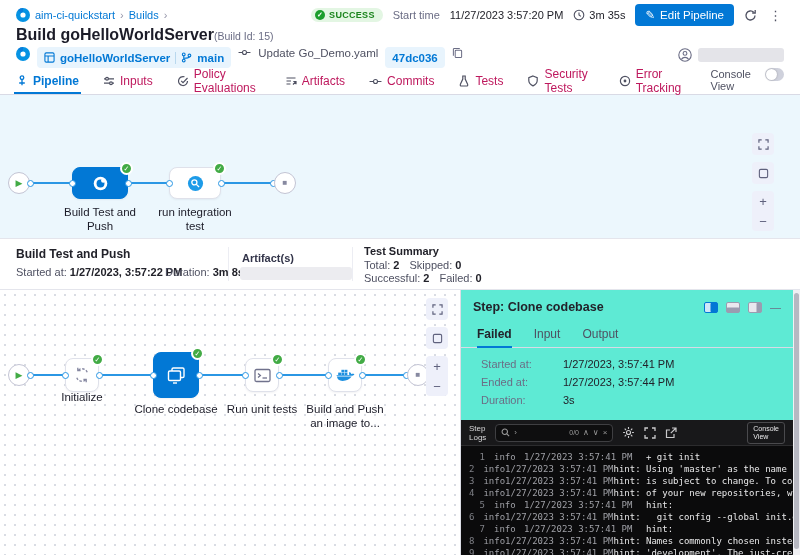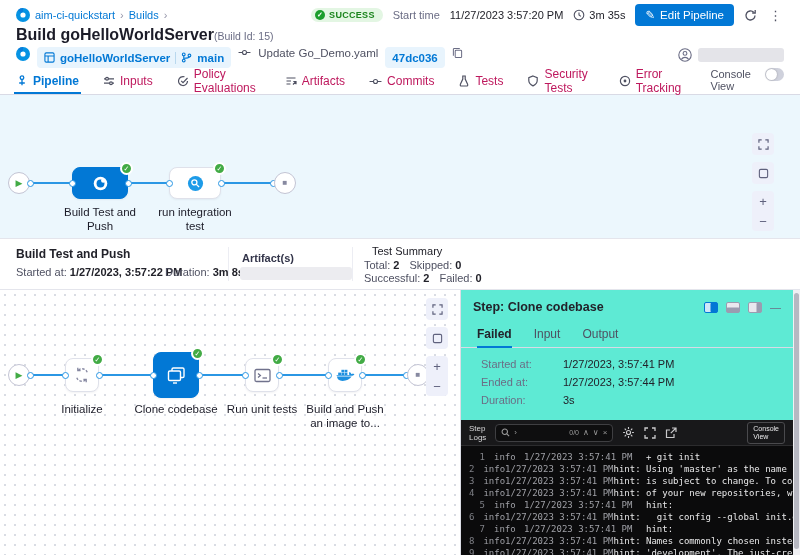--- a/index.html
+++ b/index.html
@@ -63,21 +63,21 @@
   
   .stage-details { position: relative; height: 52px; border-top: 1px solid #e4e5ec; border-bottom: 1px solid #e4e5ec; font-size: 11px; }
   .d-title { position: absolute; left: 16px; top: 8px; font-size: 12px; font-weight: bold; }
   .d-started { position: absolute; left: 16px; top: 27px; color: #4f5162; }
   .d-duration { position: absolute; left: 165px; top: 27px; color: #4f5162; }
   .kv b { color: #22222a; font-weight: bold; }
   .d-sep1 { position: absolute; left: 228px; top: 8px; bottom: 8px; width: 1px; background: #ecedf3; }
   .d-art-label { position: absolute; left: 242px; top: 13px; font-weight: bold; color: #33354a; }
   .d-art-red { position: absolute; left: 240px; top: 28px; width: 112px; height: 13px; background: #ececf0; border-radius: 3px; }
   .d-sep2 { position: absolute; left: 352px; top: 8px; bottom: 8px; width: 1px; background: #ecedf3; }
-  .d-ts-title { position: absolute; left: 372px; top: 6px; font-weight: normal; color: #22222a; }
+  .d-ts-title { position: absolute; left: 364px; top: 6px; font-weight: bold; color: #22222a; }
   .d-ts-l1 { position: absolute; left: 364px; top: 20px; color: #4f5162; }
   .d-ts-l2 { position: absolute; left: 364px; top: 33px; color: #4f5162; }
   .kv span.gap { display: inline-block; width: 10px; }
 
   
   .lower { position: relative; height: 265px; }
   .step-panel { position: absolute; left: 460px; right: 7px; top: 0; bottom: 0; border-left: 1px solid #dcdee6; background: #5eead4; }
   .sp-head { height: 28px; display: flex; align-items: center; padding: 0 12px; gap: 8px; }
   .sp-title { font-size: 12.5px; font-weight: bold; flex: 1; padding-top: 6px; }
   .lyt { display: inline-flex; align-items: center; gap: 8px; padding-top: 6px; }
@@ -477,21 +477,21 @@
           </span>
       </div>
       <div class="cdot" style="left:324.5px; top:81.5px;"></div>
       <div class="cdot" style="left:358.5px; top:81.5px;"></div>
 
       <div class="cdot" style="left:403px; top:81.5px;"></div>
       <div class="endpoint" style="left:407px; top:74px;">
           <span class="stp">■</span>
         </div>
 
-      <div class="nlabel" style="left:40px; top:112px; width:84px;">Initialize</div>
+      <div class="nlabel" style="left:40px; top:100px; width:84px;">Initialize</div>
       <div class="nlabel" style="left:128px; top:112px; width:96px;">Clone codebase</div>
       <div class="nlabel" style="left:214px; top:112px; width:96px;">Run unit tests</div>
       <div class="nlabel" style="left:297px; top:112px; width:96px;">
         <div>Build and Push</div>
           <div>an image to...</div>
       </div>
 
       <div class="ctrls" style="right:12px; top:8px;">
         <span class="cbtn">
           <svg width="11" height="11" viewBox="0 0 12 12" stroke="#5f617d" stroke-width="1.3" class="nofill">

